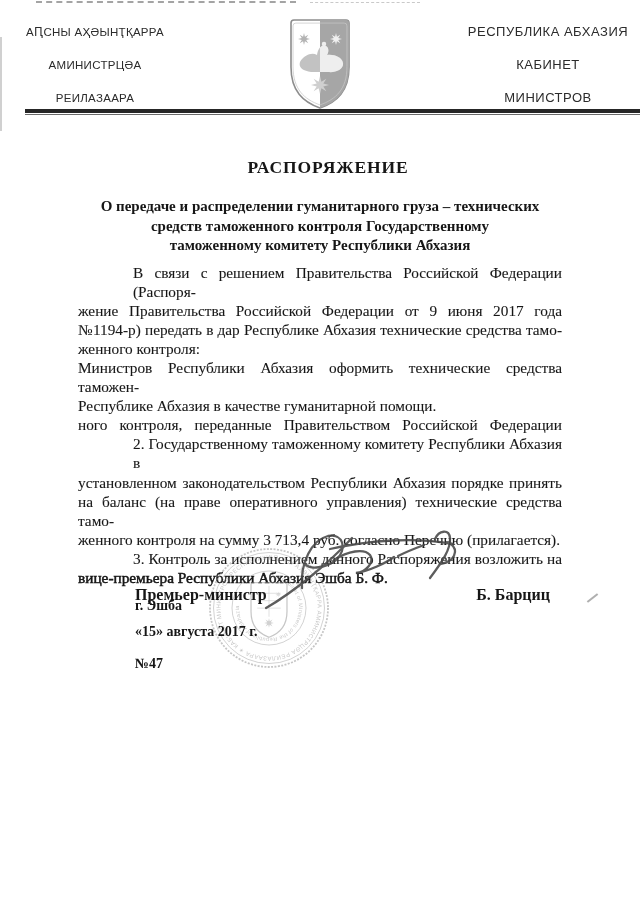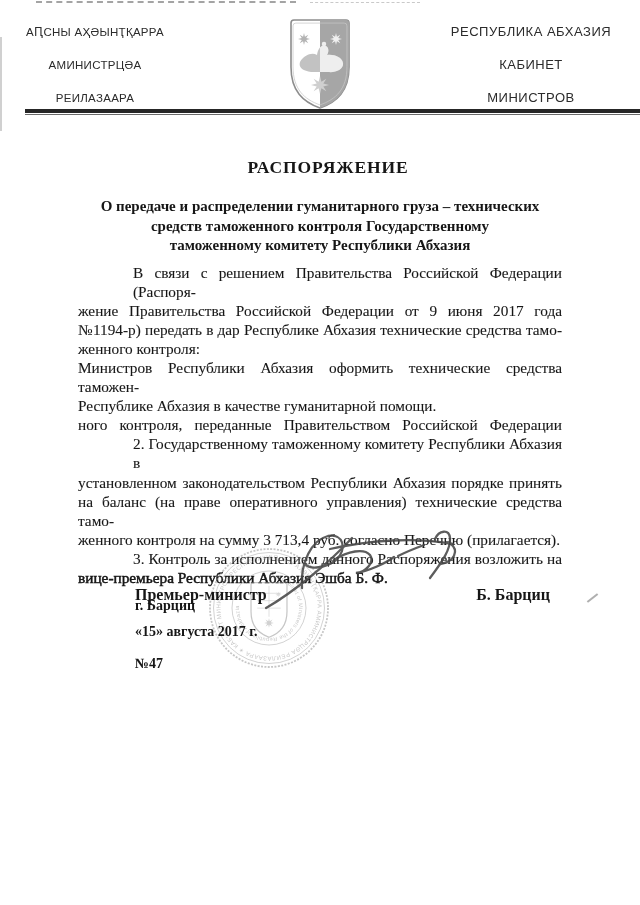--- a/index.html
+++ b/index.html
@@ -15,21 +15,21 @@
     border-top:1px dashed rgba(120,120,120,.4); }
   .artifact-left { position:absolute; top:37px; left:0; width:2px; height:94px;
     background:rgba(120,120,120,.35); }
   .artifact-right { position:absolute; top:597px; left:586px; width:13px;
     border-top:2px solid rgba(110,110,110,.55); transform:rotate(-38deg); }
 
   
   .lh { position:absolute; text-align:center; color:#2b2b2b;
     font-family:"Liberation Sans","DejaVu Sans",sans-serif; }
   .lh-left  { left:10px;  top:16px; width:170px; font-size:11.5px; letter-spacing:.3px; }
-  .lh-right { left:444px; top:15px; width:174px; font-size:13px;  letter-spacing:.5px; }
+  .lh-right { left:461px; top:15px; width:174px; font-size:13px;  letter-spacing:.5px; }
   .lh-line { line-height:33px; white-space:nowrap; }
 
   .emblem { position:absolute; left:287px; top:17px; width:66px; height:95px; }
 
   .rule { position:absolute; left:25px; top:109px; width:615px; }
   .rule .thick { height:3.5px; background:#262626; }
   .rule .thin  { height:1px; background:#6b6b6b; margin-top:1.5px; }
 
   .title { position:absolute; left:0; top:157px; width:100%; text-align:center;
     font-weight:bold; font-size:17.5px; letter-spacing:.9px;padding-left:8px; }
@@ -171,17 +171,17 @@
       <path d="M450,543 C460,551 454,562 440,564"></path>
       <path d="M398,556 C406,552 416,548 424,545"></path>
     </g>
   </svg>
 
   <div class="sig-row">
     <span>Премьер-министр</span>
     <span>Б. Барциц</span>
   </div>
 
-  <div class="meta place">г. Барциц</div>
+  <div class="meta place">г. Эшба</div>
   <div class="meta date">«15» августа 2017 г.</div>
   <div class="meta number">№47</div>
 
 </div>
 
 </body></html>

